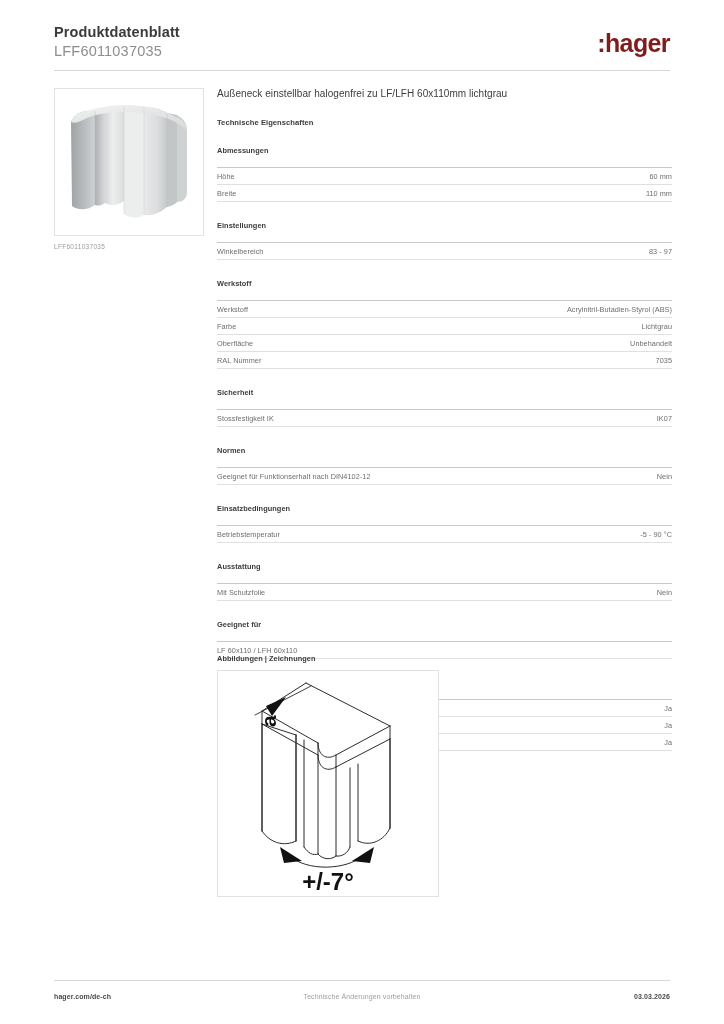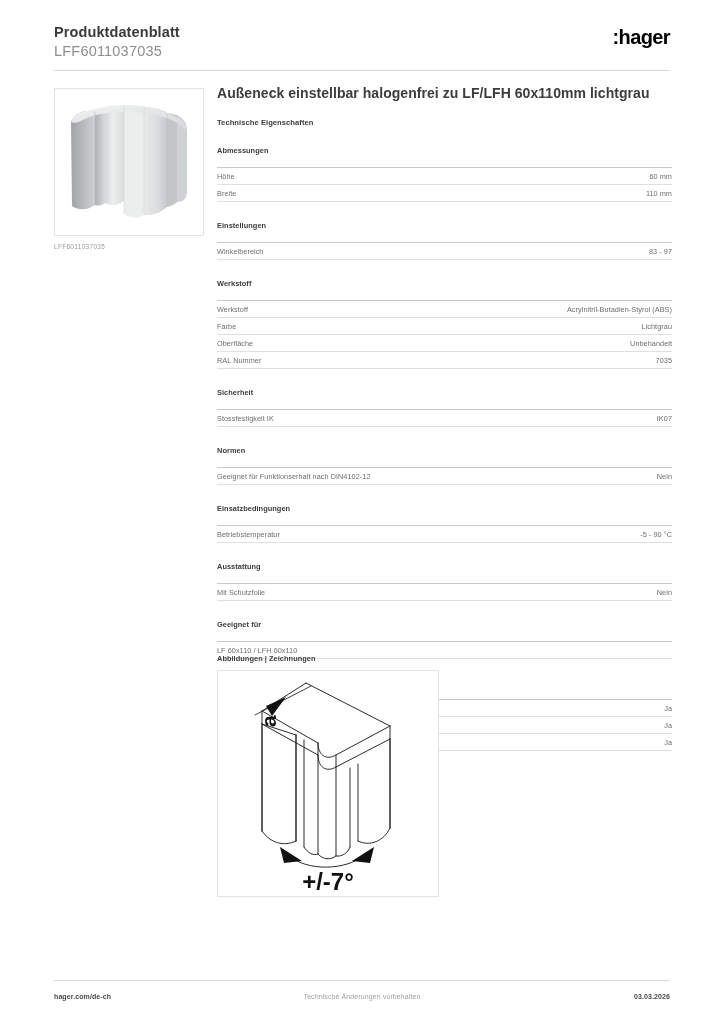--- a/index.html
+++ b/index.html
@@ -46,24 +46,24 @@
     font-weight: normal;
     color: #8e8e8e;
     letter-spacing: 0.2px;
     line-height: 18px;
     margin-top: 1px;
   }
 
   .brand-logo {
     position: absolute;
     right: 0;
-    top: 0;
-    font-size: 20px;
-    font-weight: bold;
-    color: #000000;
+    top: 6px;
+    font-size: 25px;
+    font-weight: bold;
+    color: #7f1d1d;
     letter-spacing: -0.6px;
     line-height: 26px;
   }
 
   .header-rule {
     position: absolute;
     left: 54px;
     top: 70px;
     width: 616px;
     height: 1px;
@@ -98,22 +98,22 @@
 
   
   .specs {
     position: absolute;
     left: 217px;
     top: 88px;
     width: 455px;
   }
 
   .product-desc {
-    font-size: 14px;
-    font-weight: bold;
+    font-size: 10px;
+    font-weight: normal;
     color: #3c3c3c;
     letter-spacing: 0.05px;
     line-height: 11px;
   }
 
   .section-intro {
     margin-top: 19px;
     font-size: 7.6px;
     font-weight: bold;
     color: #3c3c3c;

